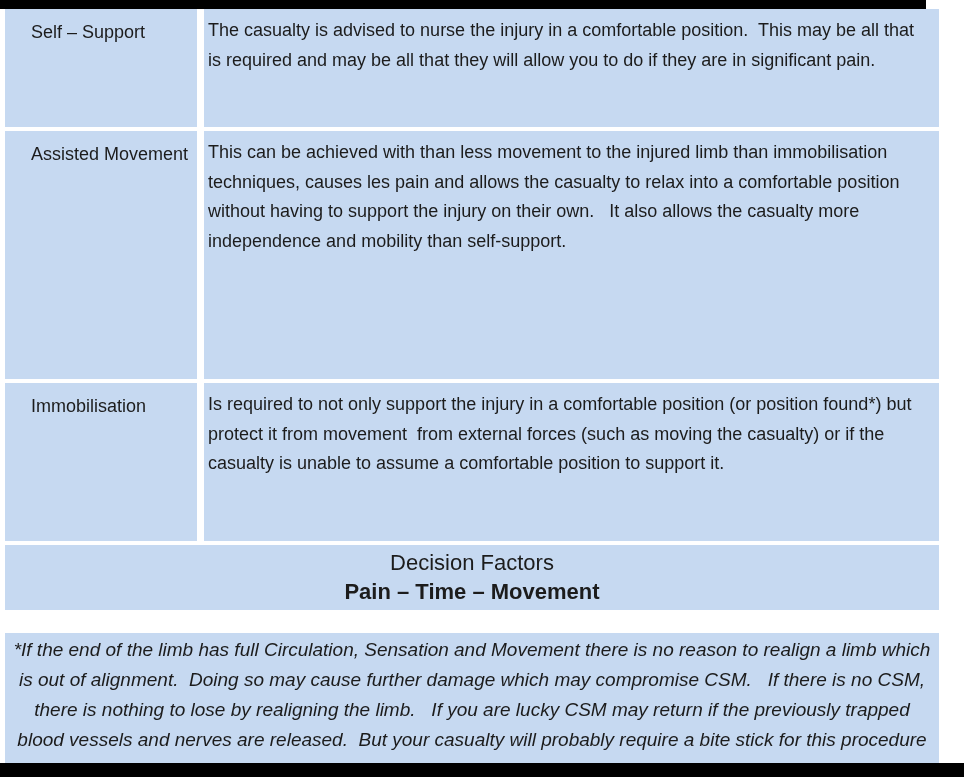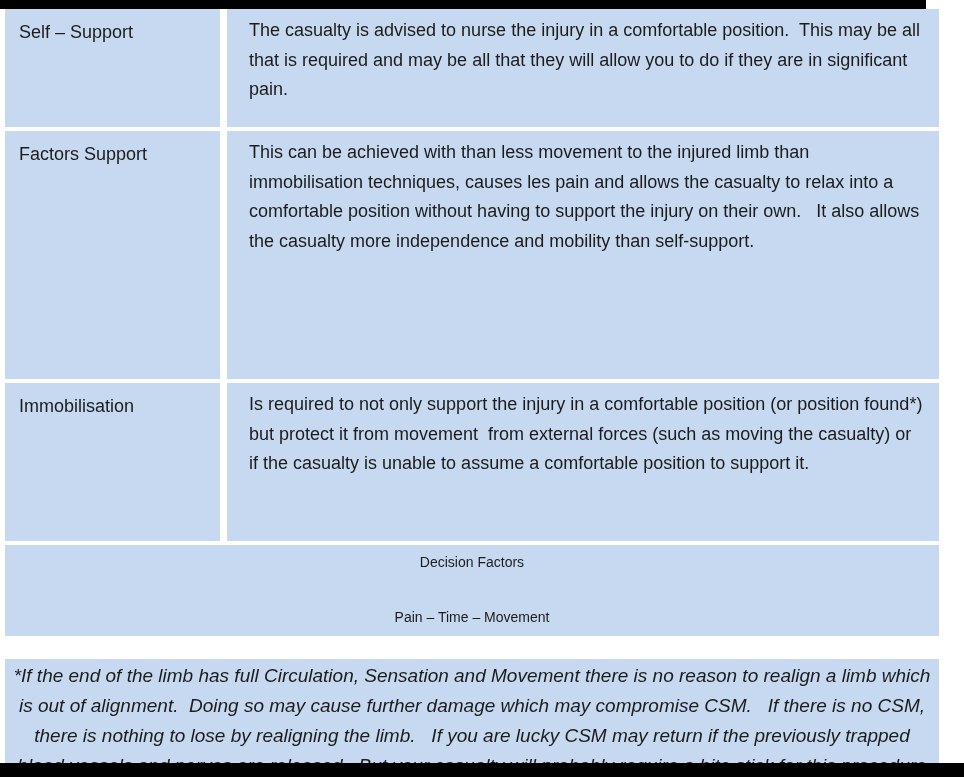--- a/index.html
+++ b/index.html
@@ -33,53 +33,53 @@
   .trow{
     display:flex;
     gap:7px;
     margin-bottom:4px;
   }
   .cell{
     background:#c6d9f1;
     box-sizing:border-box;
   }
   .label-cell{
-    width:215px;
+    width:192px;
     flex:none;
-    padding:10px 6px 8px 14px;
+    padding:10px 6px 8px 26px;
     font-size:18px;
     line-height:26px;
   }
   .body-cell{
     flex:1;
-    padding:7px 14px 8px 22px;
+    padding:7px 14px 8px 4px;
     font-size:18px;
     line-height:29.5px;
   }
   .body-cell p{
     margin:0;
     white-space:pre-wrap;
   }
   .body-cell p + p{
     margin-top:31px;
   }
   .row-self{ min-height:118px; }
   .row-assisted{ min-height:248px; }
   .row-immob{ min-height:158px; }
 
   .decision-cell{
     width:100%;
     min-height:59px;
     text-align:center;
-    font-size:14px;
+    font-size:22px;
     line-height:29px;
     padding:3px 10px 4px 10px;
   }
   .decision-title{ font-weight:400; }
-  .decision-factors{ font-weight:400;margin-top:26px; }
+  .decision-factors{ font-weight:700; }
 
   .footnote-row{ margin-top:19px; margin-bottom:0; }
   .footnote-cell{
     width:100%;
     min-height:150px;
     font-style:italic;
     font-size:19px;
     line-height:30px;
     text-align:center;
     padding:2px 8px 4px 8px;
@@ -99,21 +99,21 @@
       <div class="cell label-cell">
         <span>Self – Support</span>
       </div>
       <div class="cell body-cell">
         <p>The casualty is advised to nurse the injury in a comfortable position.  This may be all that is required and may be all that they will allow you to do if they are in significant pain.</p>
       </div>
     </div>
 
     <div class="trow row-assisted">
       <div class="cell label-cell">
-        <span>Factors Support</span>
+        <span>Assisted Movement</span>
       </div>
       <div class="cell body-cell">
         <p>This can be achieved with than less movement to the injured limb than immobilisation techniques, causes les pain and allows the casualty to relax into a comfortable position without having to support the injury on their own.   It also allows the casualty more independence and mobility than self-support.</p>
       </div>
     </div>
 
     <div class="trow row-immob">
       <div class="cell label-cell">
         <span>Immobilisation</span>
       </div>

